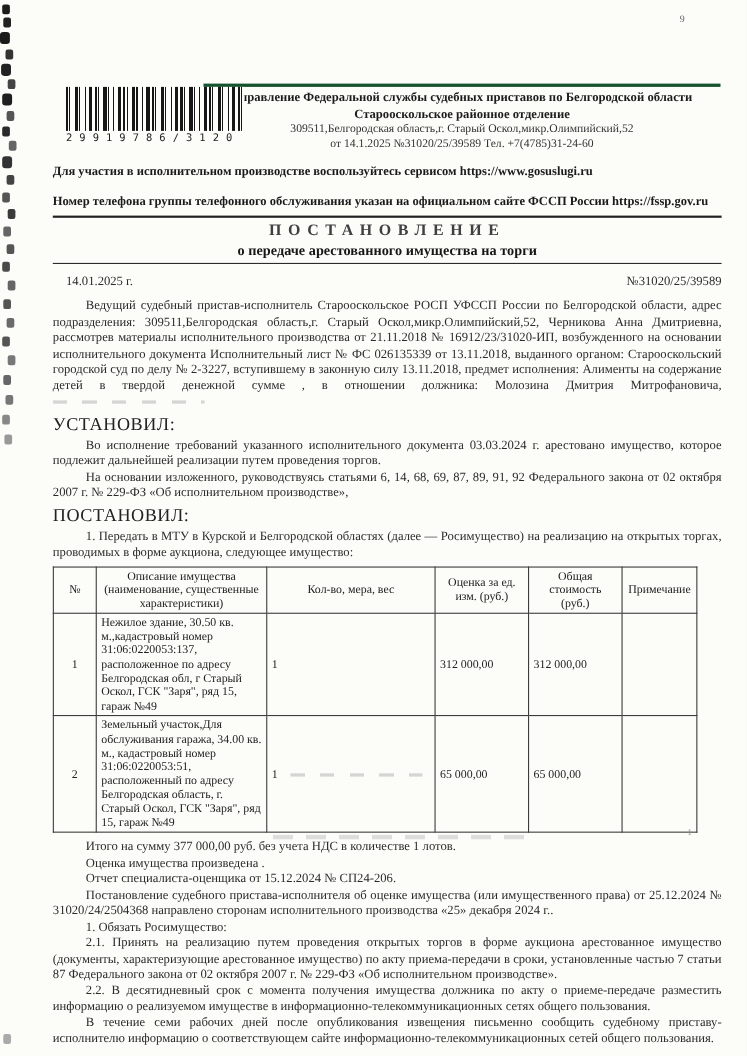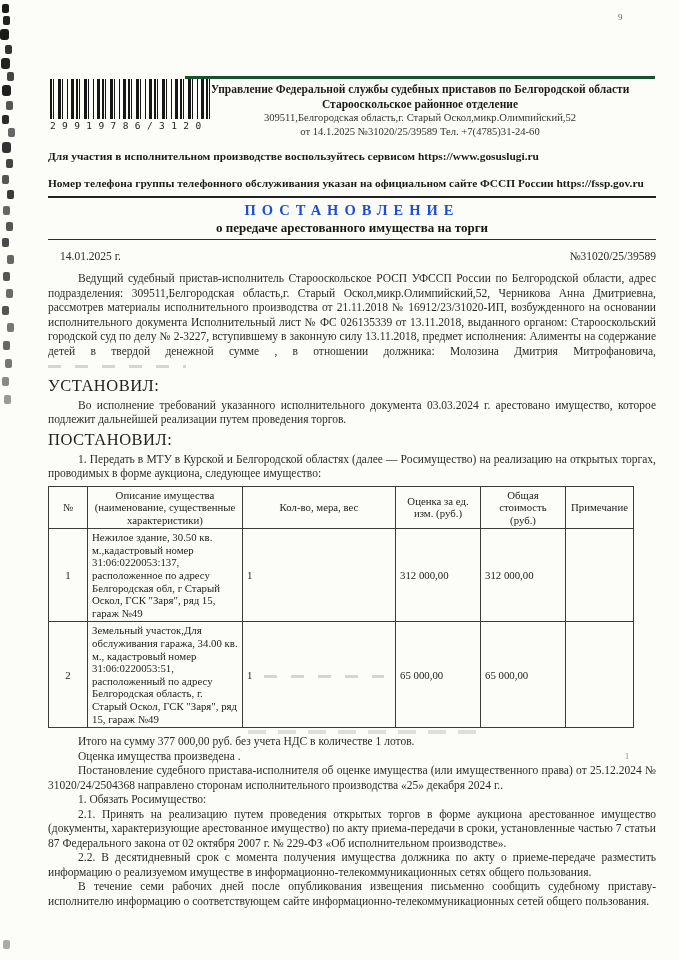--- a/index.html
+++ b/index.html
@@ -28,40 +28,40 @@
   .stray-mark{position:absolute;left:625px;top:752px;font-size:8px;color:#8a8a8a;}
 
   
   .org-block{
     margin:76px 24px 0 185px;border-top:3px solid #14532d;
     text-align:center;padding-top:3px;
   }
   .org-bold{font-weight:bold;font-size:11.5px;line-height:14.5px;color:#1c1c1c;}
   .org-small{font-size:10.6px;line-height:13.5px;color:#333;}
 
-  .barcode-wrap{position:absolute;left:50px;top:79px;width:162px;}
+  .barcode-wrap{position:absolute;left:60px;top:79px;width:162px;}
   .barcode-bars{
     height:40px;
     background:repeating-linear-gradient(90deg,
       #161616 0 2px,#fcfcf9 2px 3px,#161616 3px 4px,#fcfcf9 4px 8px,
       #161616 8px 11px,#fcfcf9 11px 12px,#161616 12px 13px,#fcfcf9 13px 17px,
       #161616 17px 18px,#fcfcf9 18px 21px,#161616 21px 24px,#fcfcf9 24px 26px);
   }
   .barcode-digits{
     font-family:"DejaVu Sans Mono",monospace;font-size:9.5px;color:#222;
     letter-spacing:6.4px;margin-top:1px;white-space:nowrap;
   }
 
   .content{margin:0 23px 0 48px;}
   .service-line{font-weight:bold;font-size:11.4px;line-height:15.5px;color:#1a1a1a;margin-top:11px;}
   .service-block{margin-top:9px;}
   .rule-thick{border:none;border-top:2px solid #222;margin:5px 0 2px 0;}
   .rule-thin{border:none;border-top:1.6px solid #2c2c2c;margin:2px 0 0 0;}
 
-  .doc-title{ text-align:center;font-weight:bold;font-size:14.5px;letter-spacing:6px;color:#1d4ed8;margin-top:4px;}
+  .doc-title{ text-align:center;font-weight:bold;font-size:14.5px;letter-spacing:6px;color:#404040;margin-top:4px;}
   .doc-subtitle{text-align:center;font-weight:bold;font-size:13px;color:#161616;margin:1px 0 3px 0;}
 
   .meta-row{display:flex;justify-content:space-between;font-size:11.5px;margin-top:10px;color:#2b2b2b;margin-left:12px;}
 
   .para{margin:0;text-indent:30px;text-align:justify;font-size:11.5px;line-height:14.5px;}
   .first-para{margin-top:9px;}
   .section-head{text-align:left;font-size:16.5px;letter-spacing:0.5px;color:#222;margin:3px 0 2px 0;}
 
   .redact{
     display:inline-block;height:3px;vertical-align:middle;opacity:.55;
@@ -122,20 +122,21 @@
       <span>№31020/25/39589</span>
     </div>
 
     <p class="para first-para"><span>Ведущий судебный пристав-исполнитель Старооскольское РОСП УФССП России по Белгородской области, адрес подразделения: 309511,Белгородская область,г. Старый Оскол,микр.Олимпийский,52, Черникова Анна Дмитриевна, рассмотрев материалы исполнительного производства от 21.11.2018 № 16912/23/31020-ИП, возбужденного на основании исполнительного документа Исполнительный лист № ФС 026135339 от 13.11.2018, выданного органом: Старооскольский городской суд по делу № 2-3227, вступившему в законную силу 13.11.2018, предмет исполнения: Алименты на содержание детей в твердой денежной сумме , в отношении должника: Молозина Дмитрия Митрофановича,</span> <span class="redact" style="width:138px"></span></p>
 
 
 
     <div class="section-head">УСТАНОВИЛ:</div>
 
     <p class="para">Во исполнение требований указанного исполнительного документа  03.03.2024 г. арестовано имущество, которое подлежит дальнейшей реализации путем проведения торгов.</p>
+    <p class="para">На основании изложенного, руководствуясь статьями 6, 14, 68, 69, 87, 89, 91, 92 Федерального закона от 02 октября 2007 г. № 229-ФЗ «Об исполнительном производстве»,</p>
 
     <div class="section-head">ПОСТАНОВИЛ:</div>
 
     <p class="para">1. Передать в МТУ в Курской и Белгородской областях (далее — Росимущество) на реализацию на открытых торгах, проводимых в форме аукциона, следующее имущество:</p>
 
     <table class="goods">
       <colgroup>
         <col style="width:39px">
           <col style="width:155px">
           <col style="width:153px">
@@ -170,20 +171,21 @@
           <td class="c-total">65 000,00</td>
           <td></td>
         </tr>
       </tbody>
     </table>
 
     <div class="smudge-under"></div>
 
     <p class="para">Итого на сумму 377 000,00 руб. без учета НДС в количестве 1 лотов.</p>
     <p class="para">Оценка имущества произведена .</p>
+    <p class="para">Отчет специалиста-оценщика от 15.12.2024 № СП24-206.</p>
     <p class="para">Постановление судебного пристава-исполнителя об оценке имущества (или имущественного права) от 25.12.2024 № 31020/24/2504368 направлено сторонам исполнительного производства «25» декабря 2024 г..</p>
     <p class="para">1. Обязать Росимущество:</p>
     <p class="para">2.1. Принять на реализацию путем проведения открытых торгов в форме аукциона арестованное имущество (документы, характеризующие арестованное имущество) по акту приема-передачи в сроки, установленные частью 7 статьи 87 Федерального закона от 02 октября 2007 г. № 229-ФЗ «Об исполнительном производстве».</p>
     <p class="para">2.2. В десятидневный срок с момента получения имущества должника по акту о приеме-передаче разместить информацию о реализуемом имуществе в информационно-телекоммуникационных сетях общего пользования.</p>
     <p class="para">В течение семи рабочих дней после опубликования извещения письменно сообщить судебному приставу-исполнителю информацию о соответствующем сайте информационно-телекоммуникационных сетей общего пользования.</p>
 
   </div>
 </div>
 
 </body></html>

